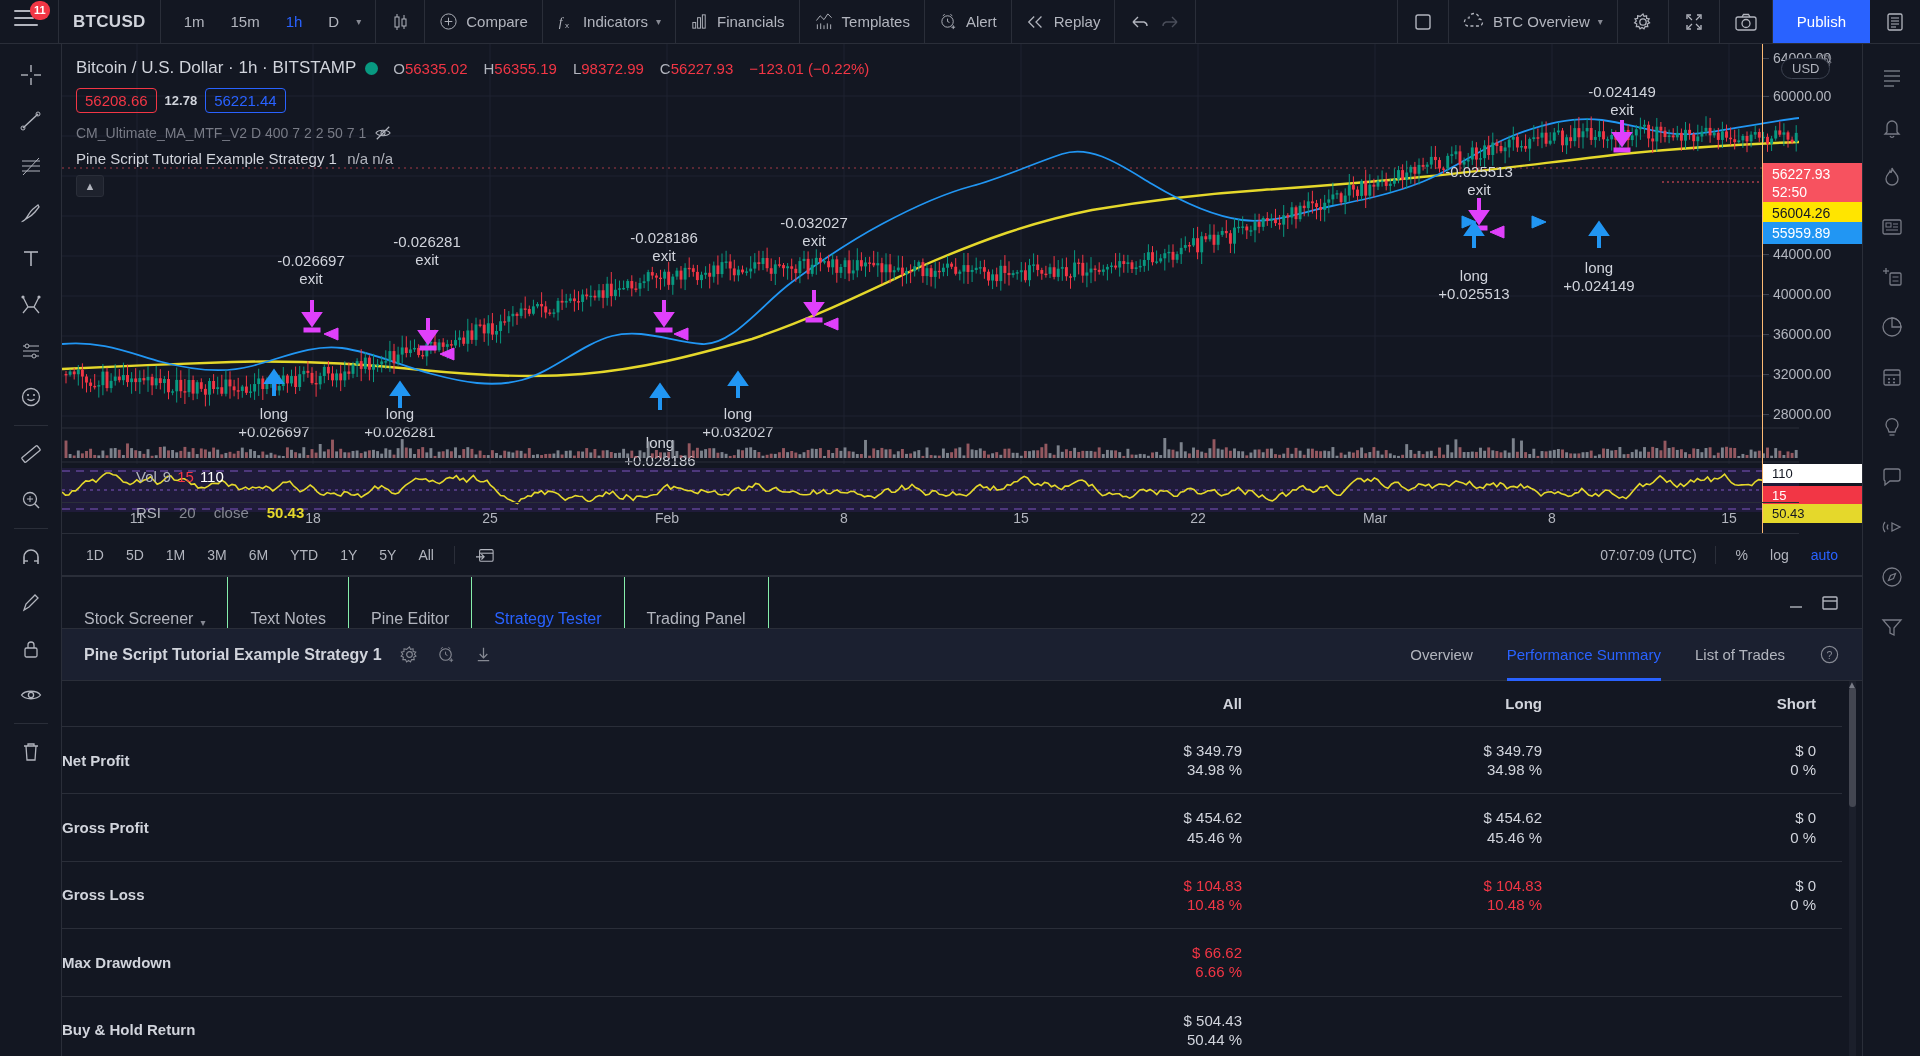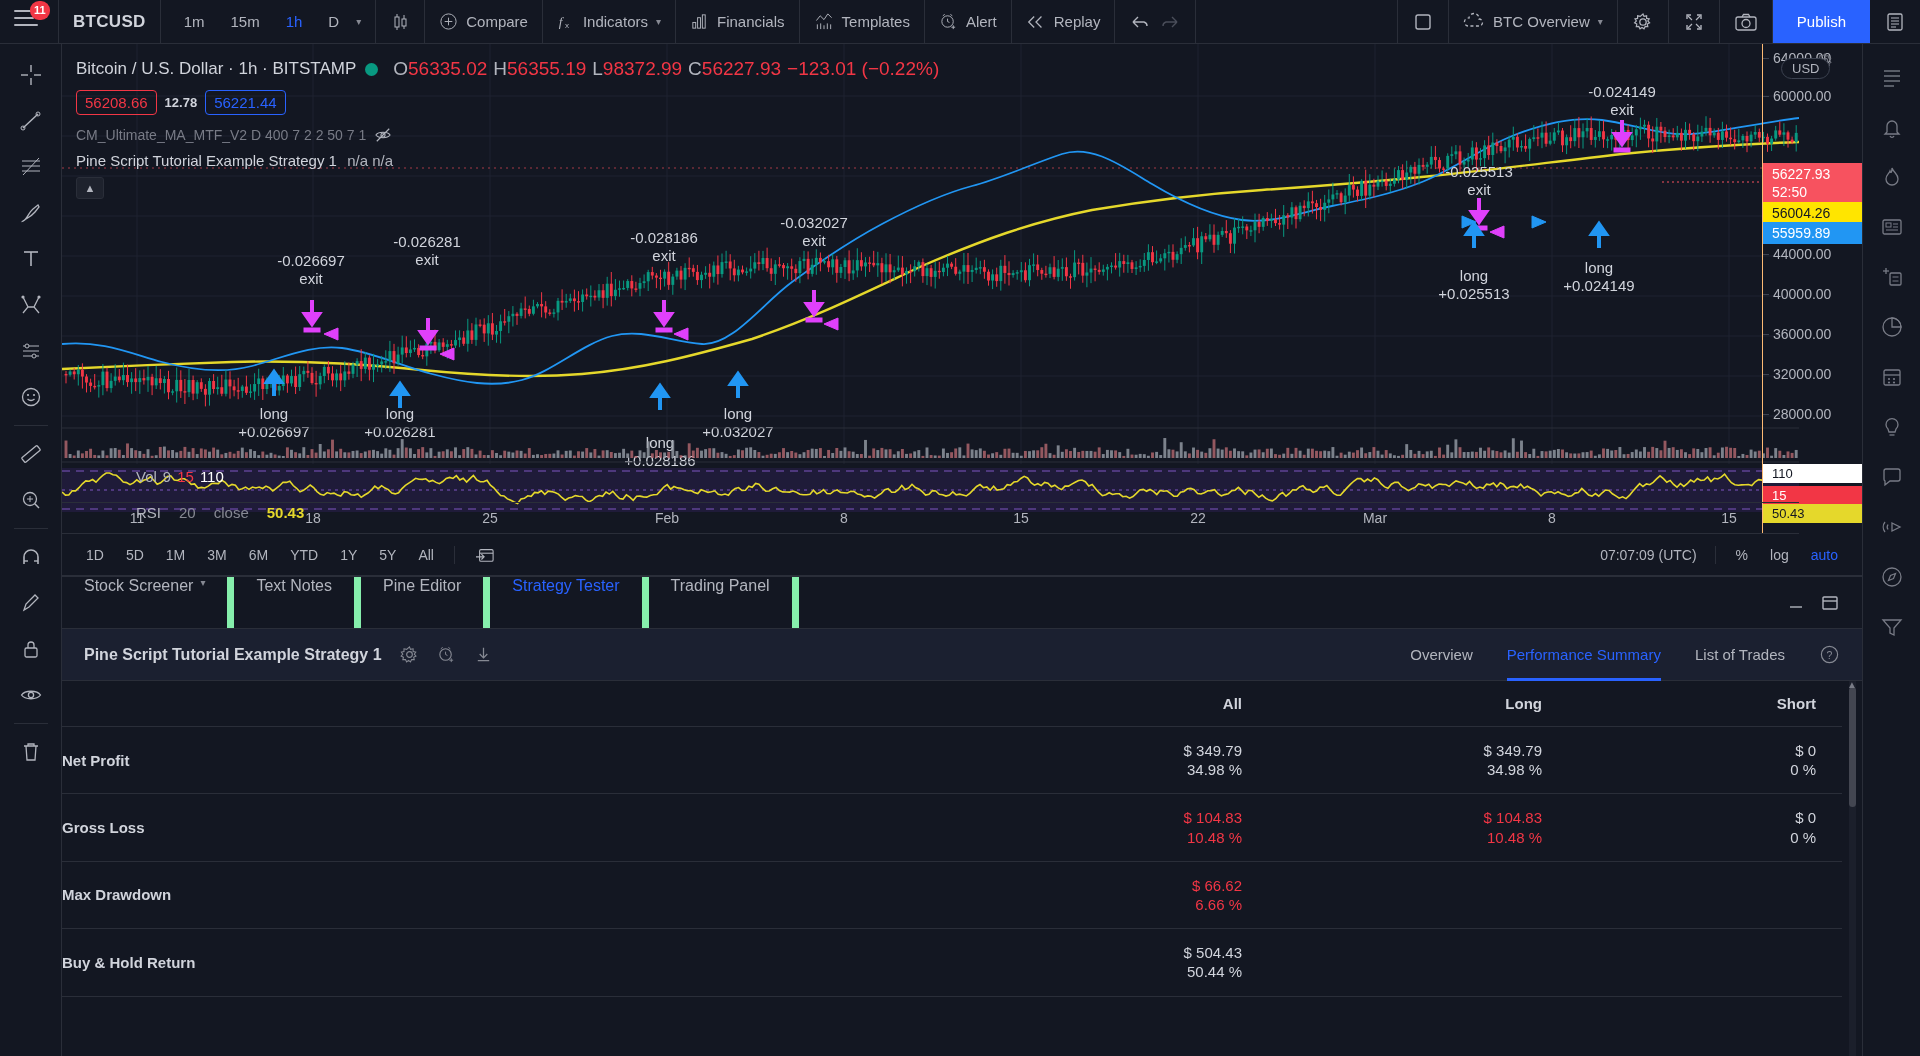--- a/index.html
+++ b/index.html
@@ -76,21 +76,21 @@
   
   .chartarea {
     position: absolute; left: 62px; top: 44px; width: 1800px; height: 532px;
     background: #131722;
   }
   .chart-canvas { position: absolute; left: 0; top: 0; width: 1737px; height: 490px; }
   .legend { position: absolute; left: 14px; top: 14px; z-index: 20; pointer-events: none; }
   .legend-row1 { display: flex; align-items: center; gap: 9px; font-size: 17px; }
   .legend-title { color: #d1d4dc; font-weight: 400; }
   .status-dot { width: 13px; height: 13px; border-radius: 50%; background: #089981; }
-  .ohlc { display: flex; gap: 6px; font-size: 19px; margin-left: 6px; }
+  .ohlc { display: flex; gap: 16px; font-size: 15px; margin-left: 6px; }
   .ohlc .lbl { color: #b2b5be; }
   .ohlc .val { color: #f23645; }
   .legend-row2 { display: flex; align-items: center; gap: 8px; margin-top: 10px; }
   .pill {
     border: 1px solid #f23645; color: #f23645; border-radius: 4px;
     padding: 3px 8px; font-size: 15px;
   }
   .pill.blue { border-color: #2962ff; color: #2962ff; }
   .mid { color: #d1d4dc; font-size: 13px; font-weight: bold; }
   .legend-ind {
@@ -157,23 +157,23 @@
   
   .panel {
     position: absolute; left: 62px; top: 576px; width: 1800px; height: 480px;
     background: #131722; border-top: 1px solid #2a2e39;
   }
   .paneltabs {
     height: 52px; display: flex; align-items: stretch;
     border-bottom: 1px solid #2a2e39;
   }
   .ptab {
-    display: flex; align-items: flex-start; gap: 7px; padding: 0 22px;
+    display: flex; align-items: flex-end; gap: 7px; padding: 0 22px;
     font-size: 16px; color: #b2b5be; cursor: pointer;
-    border-right: 7px solid #86efac;
+    border-right: 1px solid #86efac;
   }
   .ptab.active { color: #2962ff; }
   .ptabs-right { margin-left: auto; display: flex; align-items: center; gap: 14px; padding: 0 22px; }
   .winicon { color: #b2b5be; cursor: pointer; }
 
   .strat-header {
     height: 52px; background: #1b2030; display: flex; align-items: center;
     padding: 0 22px; gap: 18px; border-bottom: 1px solid #2a2e39;
   }
   .strat-name { font-size: 16px; font-weight: bold; color: #d1d4dc; }
@@ -2073,20 +2073,26 @@
           </tr>
         </thead>
         <tbody>
             <tr>
               <td class="metric">Net Profit</td>
               <td class="num col-all">$ 349.79<span class="sub">34.98 %</span></td>
               <td class="num col-long">$ 349.79<span class="sub">34.98 %</span></td>
               <td class="num col-short">$ 0<span class="sub">0 %</span></td>
             </tr>
             <tr>
+              <td class="metric">Gross Profit</td>
+              <td class="num col-all">$ 454.62<span class="sub">45.46 %</span></td>
+              <td class="num col-long">$ 454.62<span class="sub">45.46 %</span></td>
+              <td class="num col-short">$ 0<span class="sub">0 %</span></td>
+            </tr>
+            <tr>
               <td class="metric">Gross Loss</td>
               <td class="num col-all neg">$ 104.83<span class="sub">10.48 %</span></td>
               <td class="num col-long neg">$ 104.83<span class="sub">10.48 %</span></td>
               <td class="num col-short">$ 0<span class="sub">0 %</span></td>
             </tr>
             <tr>
               <td class="metric">Max Drawdown</td>
               <td class="num col-all neg">$ 66.62<span class="sub">6.66 %</span></td>
               <td class="num col-long"></td>
               <td class="num col-short"></td>

